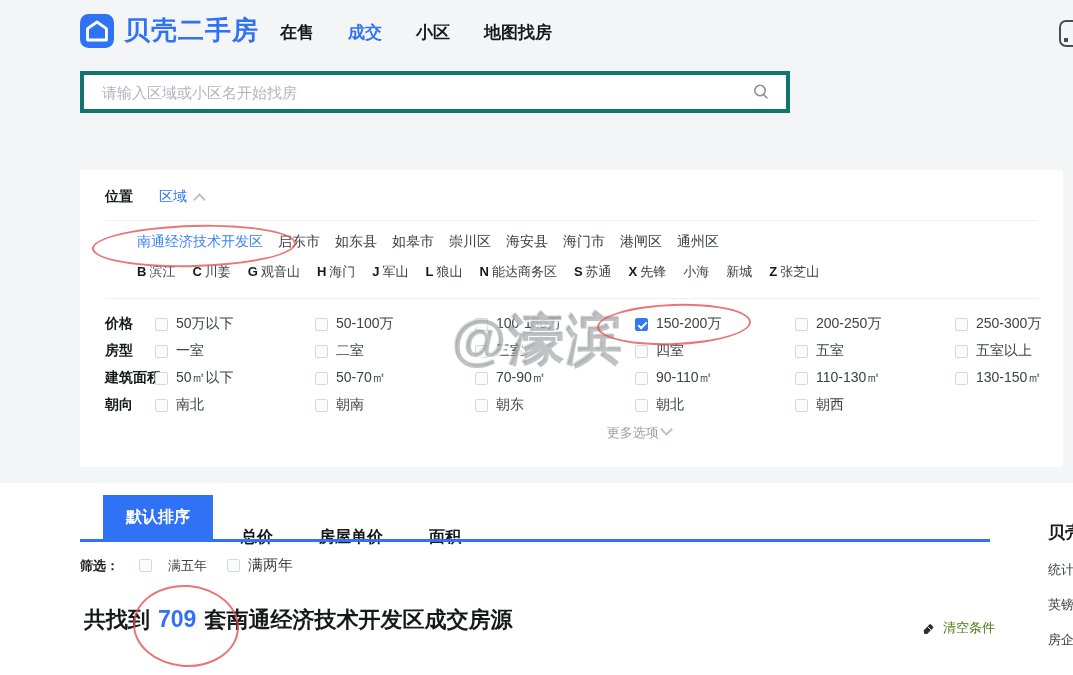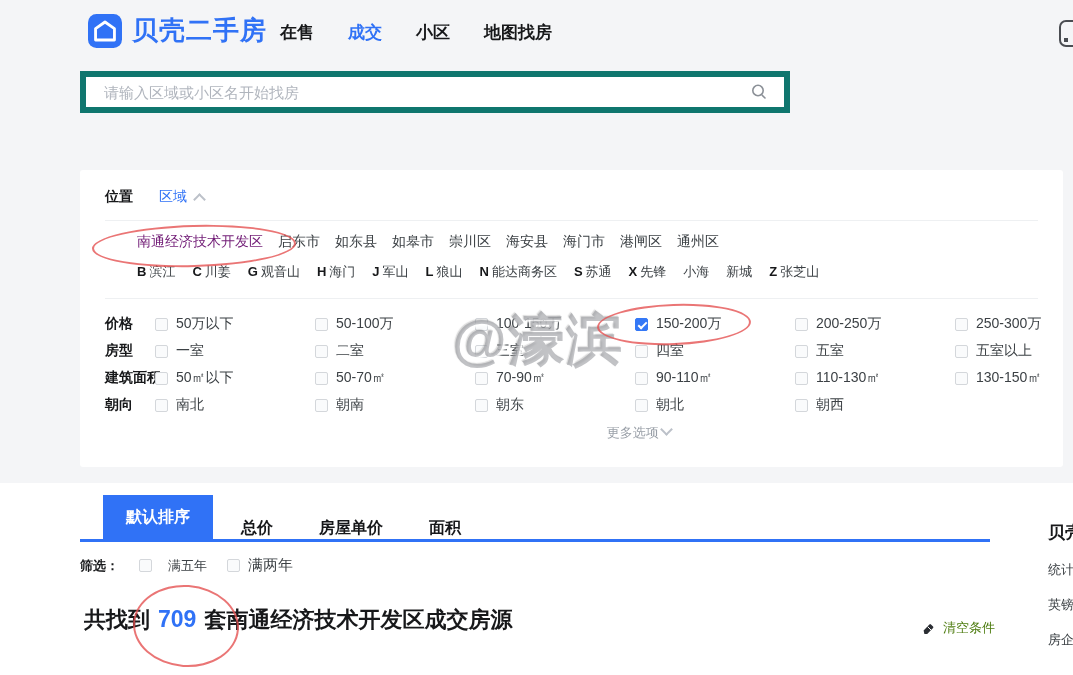--- a/index.html
+++ b/index.html
@@ -1,60 +1,60 @@
 <!DOCTYPE html>
 <html><head>
 <meta charset="utf-8">
 <style>
   html,body{margin:0;padding:0;}
   body{font-family:"Liberation Sans","DejaVu Sans",sans-serif;}
   .page{position:relative;width:1073px;height:675px;background:#f4f5f7;overflow:hidden;}
 
   
-  .logo-wrap{position:absolute;left:88px;top:13px;display:flex;align-items:center;gap:10px;}
+  .logo-wrap{position:absolute;left:80px;top:13px;display:flex;align-items:center;gap:10px;}
   .logo-text{font-size:26px;font-weight:bold;color:#3072f6;letter-spacing:1px;}
   .nav{position:absolute;left:280px;top:21px;display:flex;gap:34px;font-size:17px;font-weight:bold;color:#17181a;justify-content:flex-end;}
   .nav-item{cursor:pointer;}
   .nav-item.active{color:#3072f6;}
   .partial-icon{position:absolute;left:1059px;top:20px;width:26px;height:27px;border:2px solid #4a4d52;border-radius:7px;box-sizing:border-box;}
   .partial-icon::after{content:"";position:absolute;left:3px;bottom:3px;width:4px;height:4px;background:#4a4d52;}
 
   
-  .search-wrap{position:absolute;left:80px;top:71px;width:710px;height:42px;background:#fff;border:6px solid #0f766e;box-sizing:border-box;display:flex;align-items:center;padding:0 16px;}
+  .search-wrap{position:absolute;left:80px;top:71px;width:710px;height:42px;background:#fff;border:4px solid #0f766e;box-sizing:border-box;display:flex;align-items:center;padding:0 16px;}
   .search-input{flex:1;border:none;outline:none;font-size:15px;color:#333;background:transparent;font-family:inherit;}
   .search-input::placeholder{color:#b0b5bd;}
 
   
   .filter-card{position:absolute;left:80px;top:170px;width:983px;height:297px;background:#fff;border-radius:3px;}
   .loc-row{position:absolute;left:25px;top:18px;display:flex;align-items:center;}
   .loc-label{font-size:14px;font-weight:bold;color:#17181a;}
   .region-btn{margin-left:26px;color:#3072f6;font-size:14px;display:flex;align-items:center;gap:8px;cursor:pointer;}
   .chev-up{width:7px;height:7px;border-left:2px solid #bcc1c9;border-top:2px solid #bcc1c9;transform:rotate(45deg);margin-top:4px;}
   .chev-down{width:7px;height:7px;border-right:2px solid #bcc1c9;border-bottom:2px solid #bcc1c9;transform:rotate(45deg);margin-bottom:3px;display:inline-block;}
   .divider{position:absolute;left:25px;right:25px;height:1px;background:#eef0f2;}
   .d1{top:50px;} .d2{top:128px;}
   .districts{position:absolute;left:57px;top:63px;display:flex;gap:15px;font-size:14px;color:#3c4145;}
   .district{cursor:pointer;white-space:nowrap;}
-  .district.active{color:#701a75;}
+  .district.active{color:#3b82f6;}
   .subdistricts{position:absolute;left:57px;top:93px;display:flex;gap:17px;font-size:13px;color:#3c4145;}
   .subdistrict{cursor:pointer;white-space:nowrap;}
   .sub-letter{font-weight:bold;color:#17181a;margin-right:3px;}
   .opt-row{position:absolute;left:25px;display:flex;align-items:center;height:18px;}
   .r1{top:145px;} .r2{top:172px;} .r3{top:199px;} .r4{top:226px;}
   .opt-row-label{width:50px;font-size:14px;font-weight:bold;color:#17181a;white-space:nowrap;}
   .opts{display:grid;grid-template-columns:repeat(6,160px);}
   .opt{display:flex;align-items:center;gap:8px;font-size:14px;color:#3c4145;cursor:pointer;white-space:nowrap;}
   .cb{position:relative;width:13px;height:13px;background:#fafbfc;border:1px solid #d4d7db;border-radius:2px;box-sizing:border-box;flex:none;}
   .cb.checked{background:#3478f6;border-color:#3478f6;}
   .cb.checked::after{content:"";position:absolute;left:4px;top:1px;width:3px;height:7px;border:solid #fff;border-width:0 2px 2px 0;transform:rotate(45deg);}
   .more-options{position:absolute;left:0;right:0;top:254px;text-align:center;padding-left:135px;color:#9aa0a8;font-size:13px;cursor:pointer;}
 
   
   .results-section{position:absolute;left:0;top:483px;width:1073px;height:192px;background:#fff;}
-  .tabbar{position:absolute;left:80px;top:12px;height:44px;display:flex;align-items:flex-end;padding-left:23px;}
+  .tabbar{position:absolute;left:80px;top:12px;height:44px;display:flex;align-items:center;padding-left:23px;}
   .tab{font-size:16px;font-weight:bold;color:#17181a;cursor:pointer;margin-top:41px;}
   .tab + .tab{margin-left:46px;}
   .tab:nth-child(2){margin-left:28px;}
   .tab.active{width:110px;height:44px;margin:0;background:#3072f6;color:#fff;display:flex;align-items:center;justify-content:center;}
   .tab-underline{position:absolute;left:80px;top:56px;width:910px;height:3px;background:#3072f6;}
   .refine{position:absolute;left:80px;top:73px;display:flex;align-items:center;gap:20px;font-size:13px;color:#3c4145;}
   .refine-label{font-weight:bold;color:#17181a;}
   .result-line{position:absolute;left:84px;top:122px;font-size:22px;font-weight:bold;color:#17181a;}
   .result-count{color:#3072f6;margin:0 8px;font-size:23px;}
   .clear-btn{position:absolute;left:921px;top:136px;display:flex;align-items:center;gap:7px;font-size:13px;color:#4d7c0f;cursor:pointer;}

